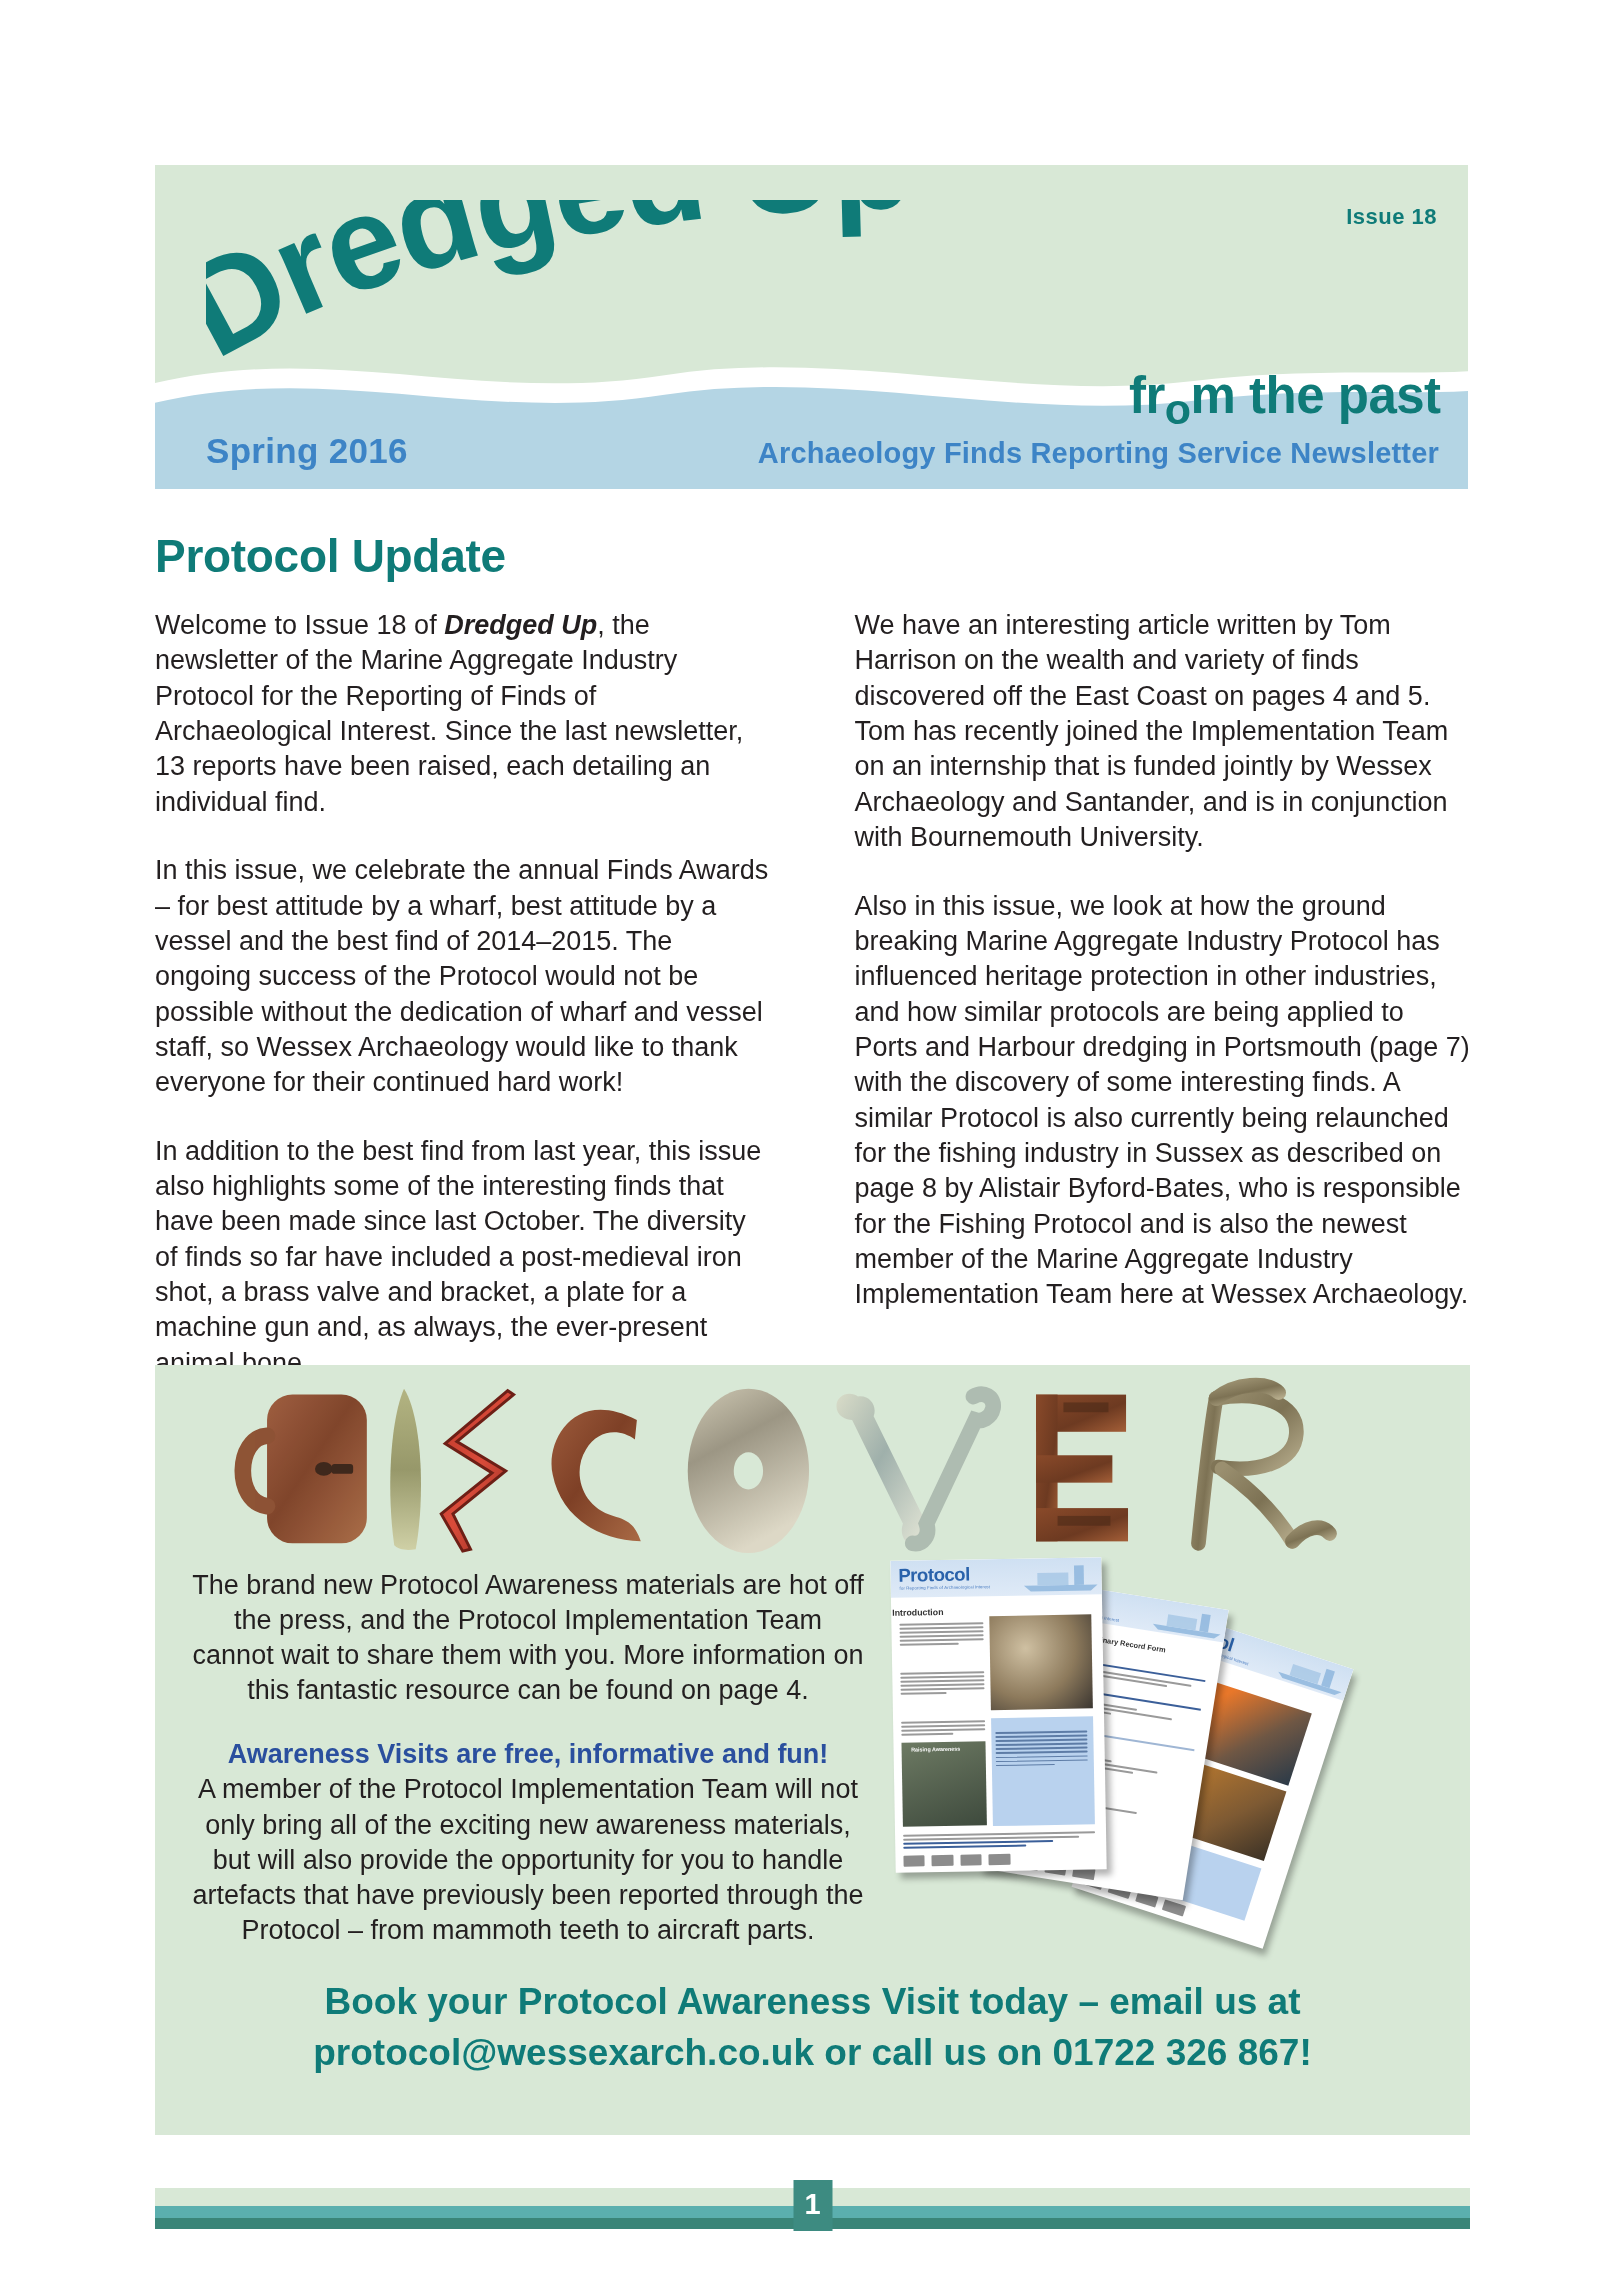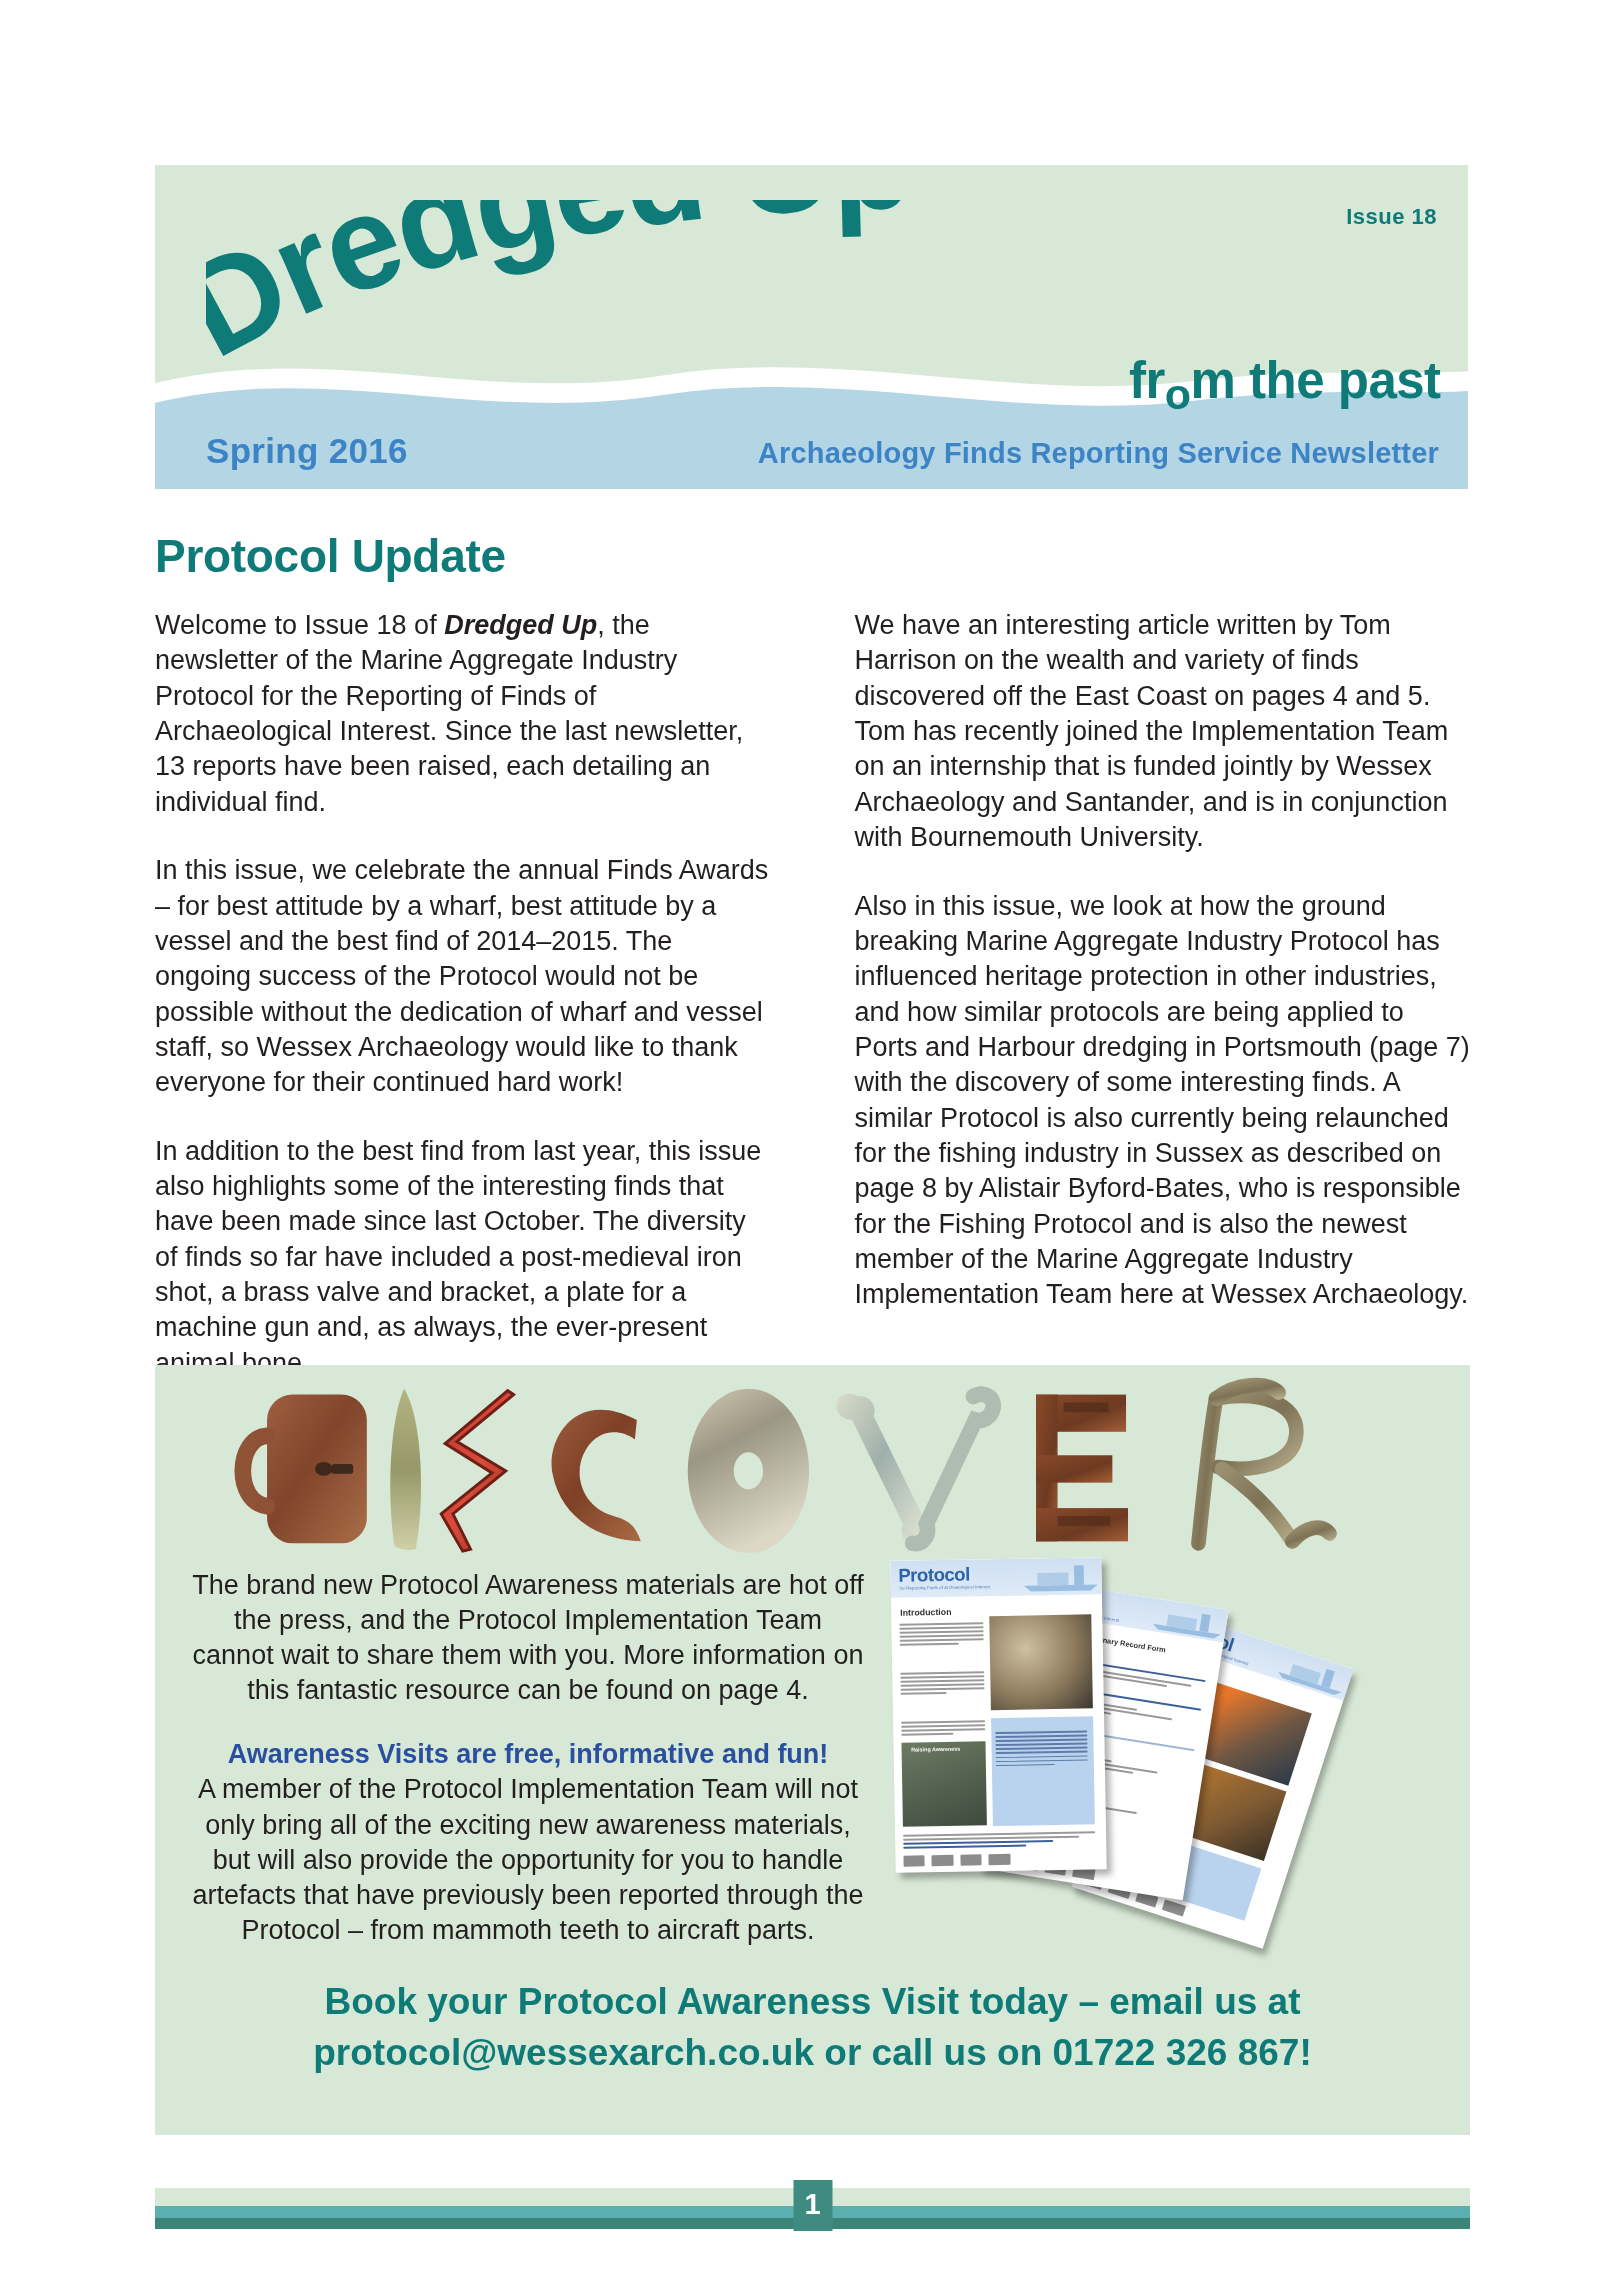--- a/index.html
+++ b/index.html
@@ -52,21 +52,21 @@
     right: 31px;
     top: 39px;
     font-size: 22px;
     font-weight: bold;
     color: #0f7b78;
     letter-spacing: 0.5px;
   }
   .title-sub {
     position: absolute;
     right: 27.4px;
-    top: 186px;
+    top: 201px;
     font-size: 51px;
     font-weight: bold;
     color: #0f7b78;
     letter-spacing: -0.5px;
     white-space: nowrap;
     text-align: center;
   }
   .title-sub .o-drop {
     display: inline-block;
     position: relative;
@@ -469,21 +469,21 @@
 
       <div class="leaflet lf1">
         <div class="lf-band" style="height:37px;"></div>
         <div class="lf-title">Protocol</div>
         <div class="lf-tagline">for Reporting Finds of Archaeological Interest</div>
         <svg class="lf-ship" width="78" height="31" viewBox="0 0 80 32">
           <path d="M2,24 L78,24 L71,30 L9,30 Z" fill="#8fb7dd"></path>
           <rect x="16" y="11" width="32" height="13" fill="#a8c8e6"></rect>
           <rect x="54" y="4" width="10" height="20" fill="#8fb7dd"></rect>
         </svg>
-        <div class="lf-sec" style="left:9px; top:47px; font-size:8.8px;">Introduction</div>
+        <div class="lf-sec" style="left:1px; top:47px; font-size:8.8px;">Introduction</div>
         <div class="lf-lines" style="left:7.8px; top:63px; width:84px;">
           <i></i>
             <i></i>
             <i></i>
             <i></i>
             <i></i>
             <i style="width:70%"></i>
         </div>
         <div class="lf-photo" style="left:98px; top:57px; width:102px; height:94px; background:radial-gradient(circle at 35% 35%, #cfc0a2 0%, #8d7a5c 55%, #3a3530 100%);"></div>
         <div class="lf-lines" style="left:7.8px; top:112px; width:84px;">

